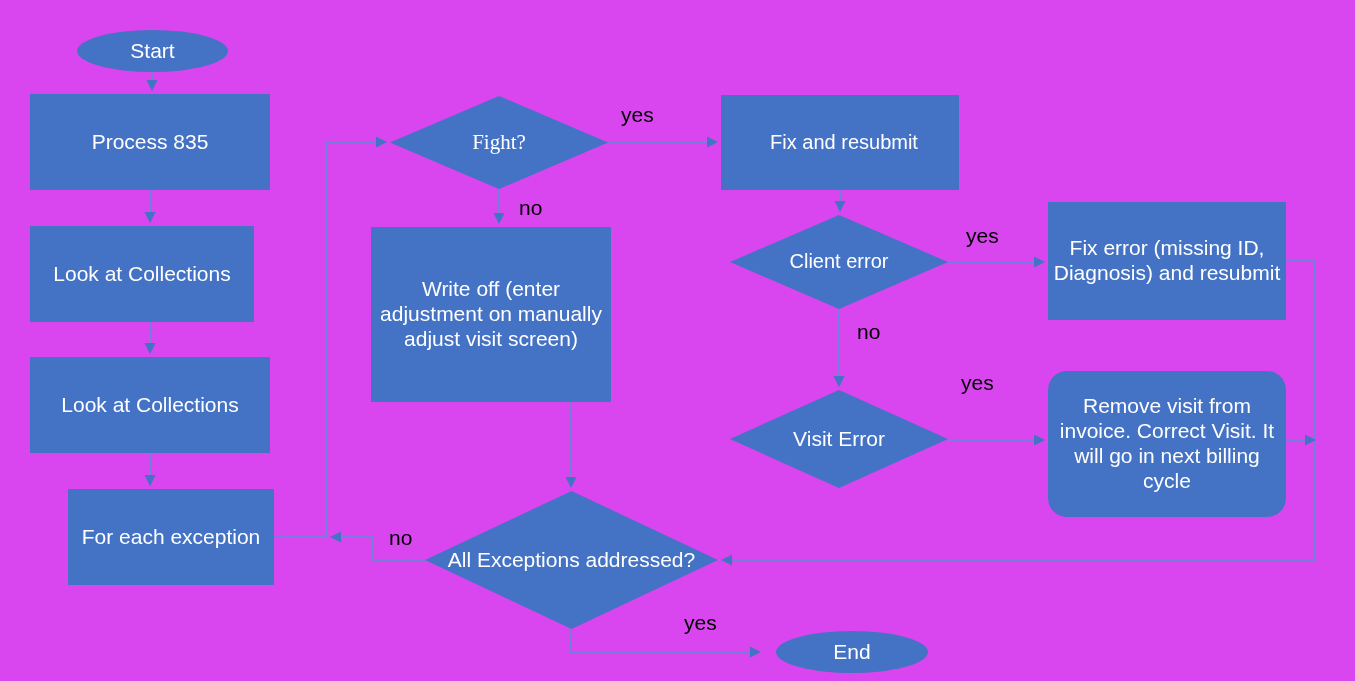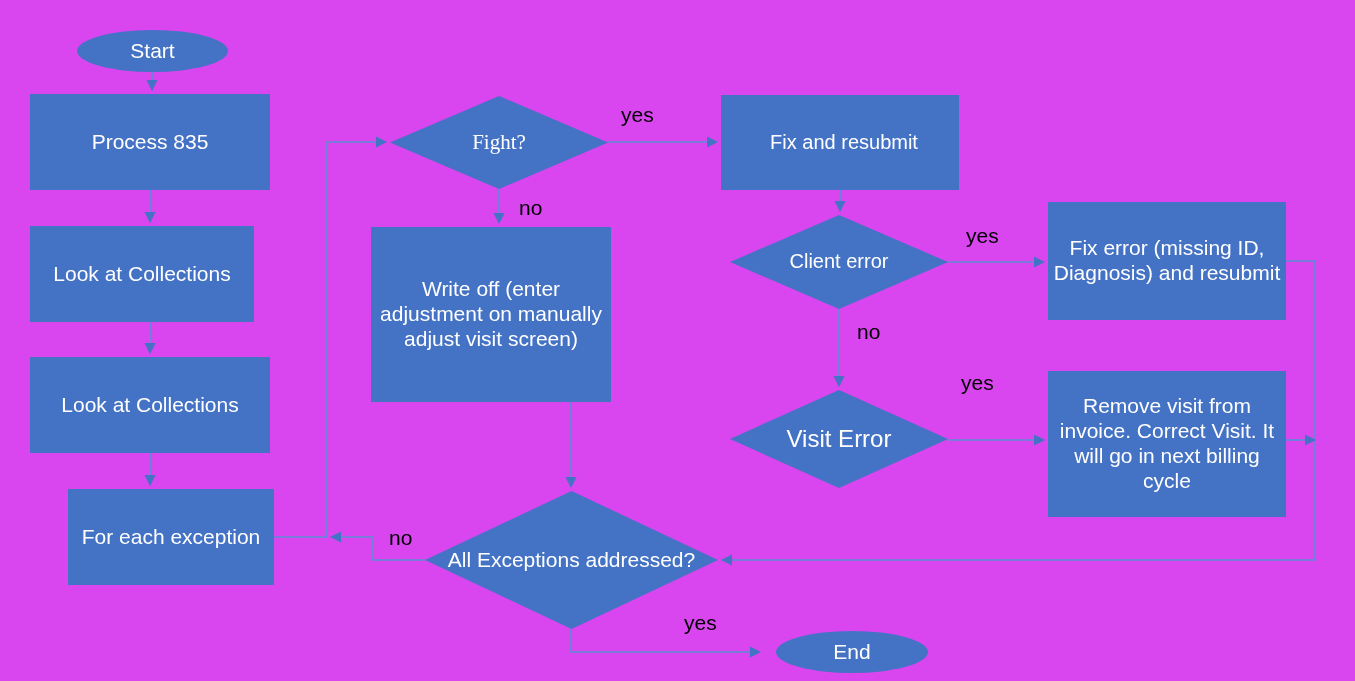--- a/index.html
+++ b/index.html
@@ -129,28 +129,28 @@
 
   <div class="node rect" style="left:371px; top:227px; width:240px; height:175px; font-size:21px;">Write off (enter adjustment on manually adjust visit screen)</div>
 
   <div class="node rect" style="left:721px; top:95px; width:238px; height:95px; font-size:20px;padding-left:8px;">Fix and resubmit</div>
 
   <div class="node diamond" style="left:730px; top:215px; width:218px; height:94px; font-size:20px;">
     <span class="dia-shape"></span>
     <span class="dia-label">Client error</span>
   </div>
 
-  <div class="node diamond" style="left:730px; top:390px; width:218px; height:98px; font-size:24px;">
+  <div class="node diamond" style="left:730px; top:390px; width:218px; height:98px; font-size:21px;">
     <span class="dia-shape"></span>
     <span class="dia-label">Visit Error</span>
   </div>
 
   <div class="node rect" style="left:1048px; top:202px; width:238px; height:118px; font-size:21px;">Fix error (missing ID, Diagnosis) and resubmit</div>
 
-  <div class="node rect" style="left:1048px; top:371px; width:238px; height:146px; font-size:21px;">Remove visit from invoice. Correct Visit. It will go in next billing cycle</div>
+  <div class="node rect" style="left:1048px; top:371px; width:238px; height:146px; font-size:21px;border-radius:19px;">Remove visit from invoice. Correct Visit. It will go in next billing cycle</div>
 
   <div class="node diamond" style="left:425px; top:491px; width:293px; height:138px; font-size:21px;">
     <span class="dia-shape"></span>
     <span class="dia-label">All Exceptions addressed?</span>
   </div>
 
   <div class="node ellipse" style="left:776px; top:631px; width:152px; height:42px; font-size:21px;">End</div>
 
   <div class="edge-label" style="left:621px; top:103px; font-size:21px;">yes</div>
 

